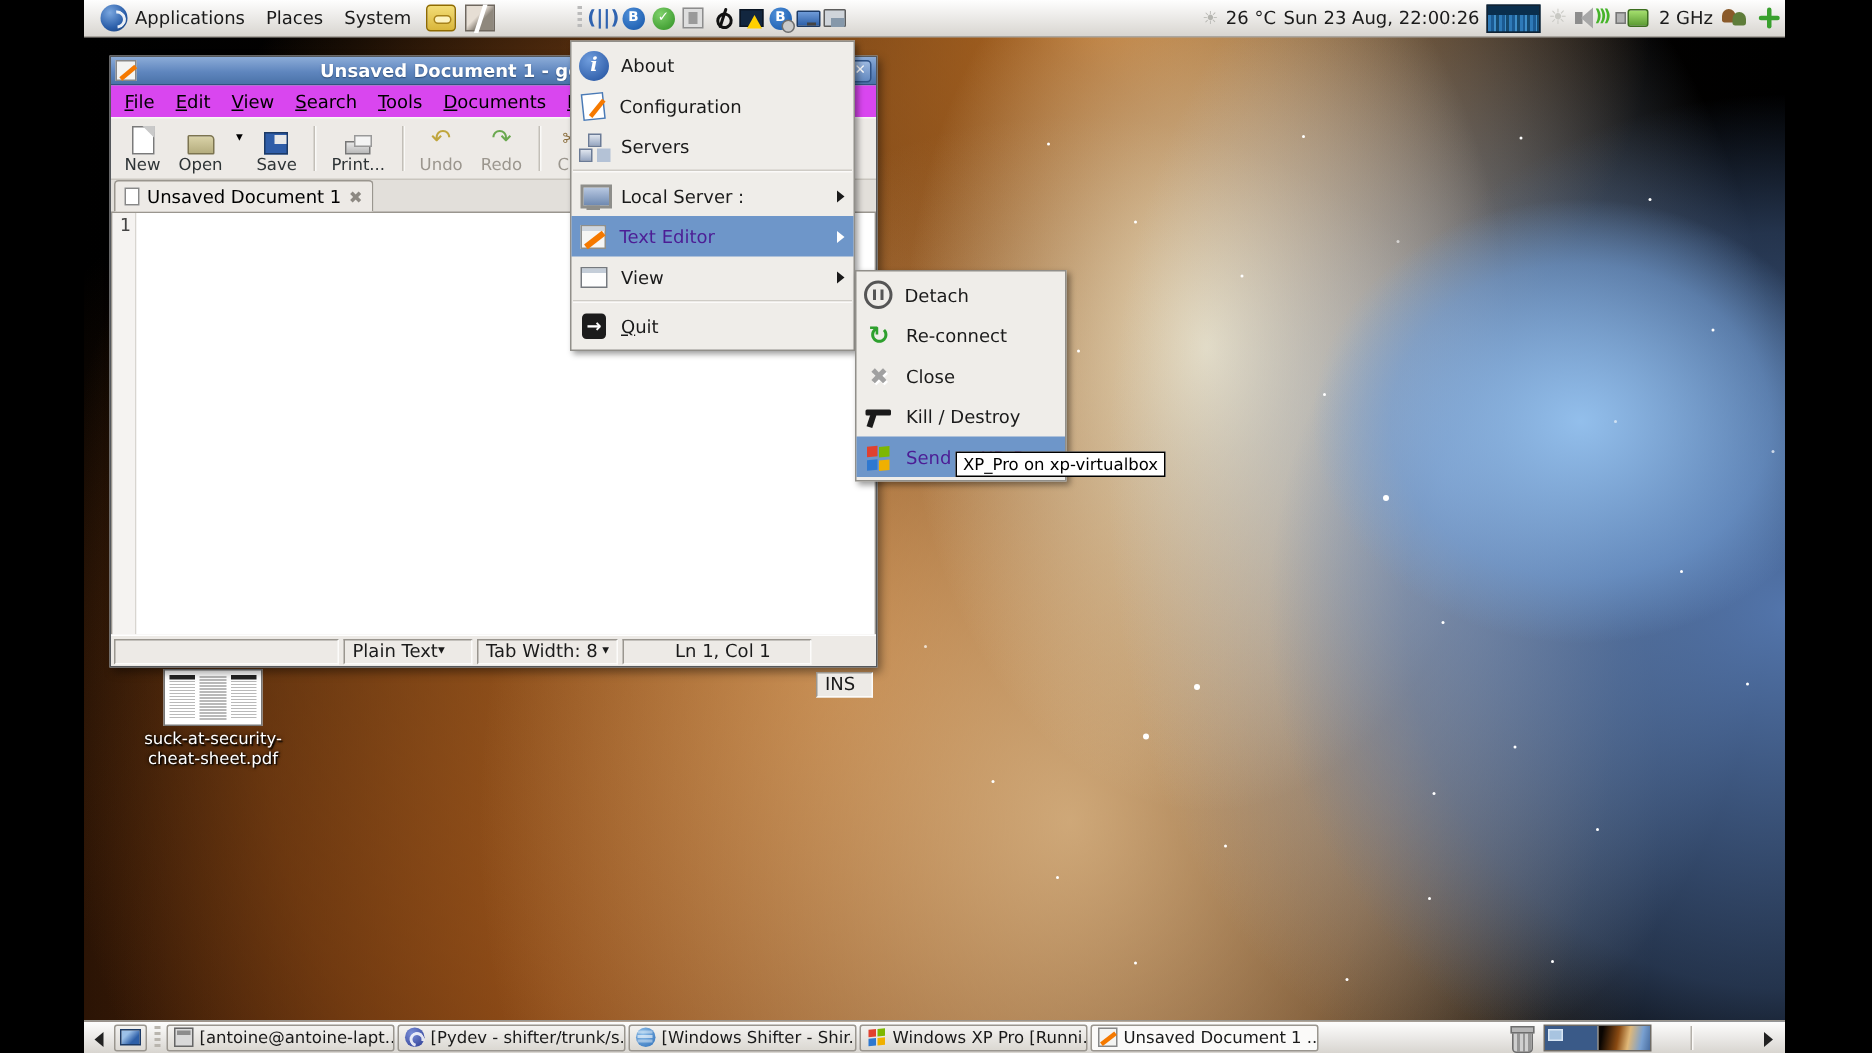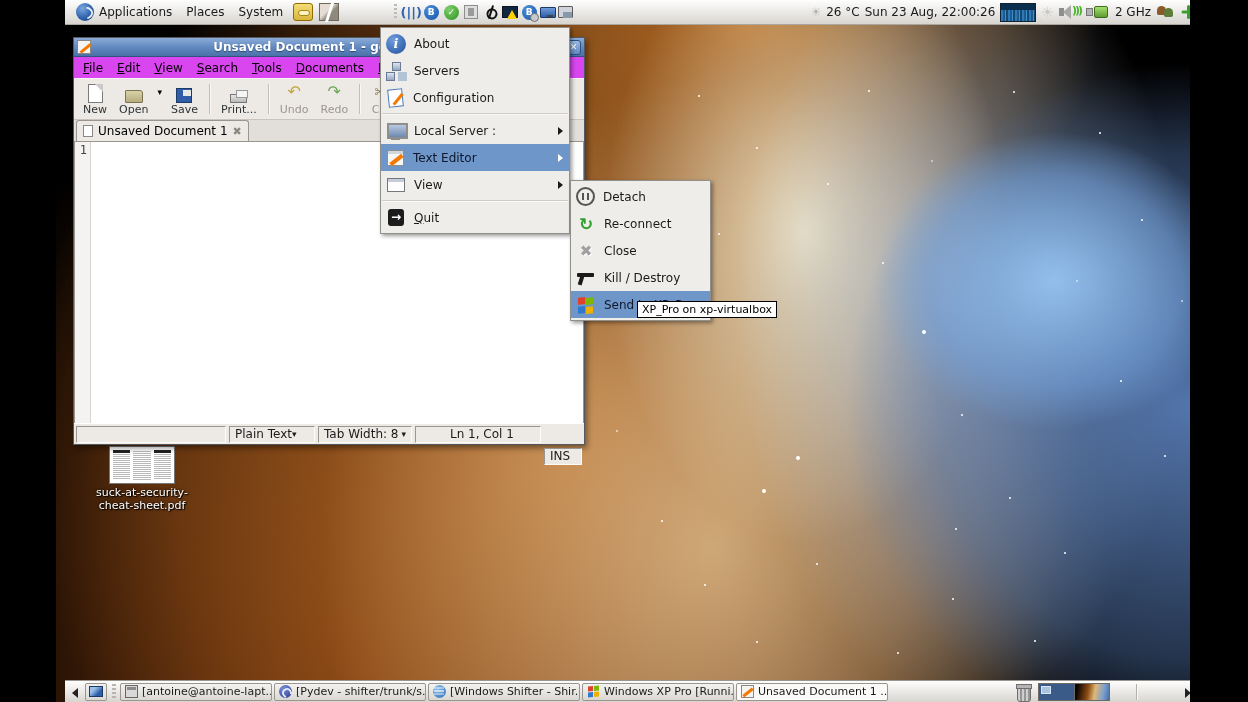--- a/index.html
+++ b/index.html
@@ -23,21 +23,21 @@
       99px 362px 0 1px #fff,65px 395px 0 1px #fff,-37px 425px 0 0 #fff,6px 489px 0 0 #fff,
       58px 546px 0 0 #fff,-82px 335px 0 0 rgba(255,255,255,.7),129px 88px 0 0 #fff,
       184px 167px 0 0 #fff,225px 236px 0 1px #fff,263px 319px 0 0 #fff,311px 402px 0 0 #fff,
       366px 457px 0 0 #fff,254px 503px 0 0 #fff,199px 557px 0 0 #fff,401px 37px 0 0 #fff,
       443px 124px 0 0 #fff,315px -4px 0 0 #fff,422px 285px 0 0 #fff,257px 433px 0 0 #fff,
       118px 468px 0 0 #fff,170px -5px 0 0 #fff,466px 360px 0 0 #fff,
       483px 205px 0 0 rgba(255,255,255,.7),336px 545px 0 0 #fff,
       233px 65px 0 0 rgba(255,255,255,.6),378px 185px 0 0 rgba(255,255,255,.6);}
 
   
-  .panel{position:absolute;left:9px;width:1134px;display:flex;align-items:center;
+  .panel{position:absolute;left:0;width:1134px;display:flex;align-items:center;
          background:linear-gradient(#fefefe,#d8d5d0);color:#1a1a1a;font-size:12px;z-index:50;}
   .panel.top{top:0;height:25px;border-bottom:1px solid #aaa69f;padding:0 4px;}
   .panel.bottom{bottom:0;height:22px;border-top:1px solid #9a968f;padding:0 4px;}
   .pmenu{display:flex;align-items:center;gap:5px;padding:0 7px;height:25px;cursor:default;}
   .logo{width:18px;height:18px;border-radius:50%;background:radial-gradient(circle at 35% 30%,#7aa7e0,#2a5da8 60%,#17386b);
         position:relative;}
   .logo:after{content:"";position:absolute;left:5px;top:4px;width:8px;height:8px;border-radius:50%;
         border:2px solid rgba(255,255,255,.9);border-left-color:transparent;border-bottom-color:transparent;transform:rotate(40deg);}
   .launch{width:20px;height:18px;margin:0 3px;position:relative;}
   .drawerico{background:linear-gradient(#f3dd77,#d9b63b);border:1px solid #8f6b00;border-radius:3px;}
@@ -151,21 +151,21 @@
   .thumb .col{flex:1;background:repeating-linear-gradient(#fff 0 1px,#b9b9b9 1px 2px);}
   .thumb .col.hd{border-top:3px solid #222;}
   .dlabel{color:#fff;font-size:11px;line-height:1.15;text-shadow:1px 1px 1px #000,0 0 3px #000;word-break:break-all;}
 
   
   .menu{position:absolute;background:#efede9;border:1px solid #918f8a;box-shadow:2px 2px 4px rgba(0,0,0,.4);
         padding:2px 0;font-size:12px;color:#1a1a1a;}
   .menu.applet{left:324px;top:27px;width:190px;z-index:100;}
   .menu.vm{left:514px;top:180px;width:141px;z-index:110;}
   .mitem{height:27px;display:flex;align-items:center;gap:8px;padding:0 6px 0 5px;position:relative;}
-  .mitem.hl{background:#6e96c9;color:#0f172a;}
+  .mitem.hl{background:#6e96c9;color:#4c1d95;}
   .mlabel{flex:1;white-space:nowrap;}
   .mlabel.mn::first-letter{text-decoration:underline;}
   .marrow{width:0;height:0;border-top:4px solid transparent;border-bottom:4px solid transparent;border-left:5px solid #1a1a1a;}
   .msep{height:2px;margin:2px 1px;border-top:1px solid #cfccc6;border-bottom:1px solid #fbfaf9;}
   .mico{width:20px;height:20px;flex:none;position:relative;}
   .i-about{border-radius:50%;background:radial-gradient(circle at 35% 30%,#6f9ddd,#1f4e9c);color:#fff;
            font-family:"DejaVu Serif",serif;font-style:italic;font-weight:bold;font-size:13px;text-align:center;line-height:20px;}
   .i-conf{background:#fff;border:1px solid #4a7ab5;transform:rotate(-6deg);width:15px;height:18px;margin:1px 2px;}
   .i-conf:after{content:"";position:absolute;left:2px;top:8px;width:14px;height:3px;background:#f57900;transform:rotate(-45deg);}
   .i-serv{margin-top:2px;}
@@ -391,26 +391,26 @@
     </div>
     <div class="dlabel">suck-at-security-cheat-sheet.pdf</div>
   </div>
 
   <div class="menu applet">
     <div class="mitem">
         <span class="mico i-about">i</span>
         <span class="mlabel">About</span>
       </div>
     <div class="mitem">
+        <span class="mico i-conf"></span>
+        <span class="mlabel">Configuration</span>
+      </div>
+    <div class="mitem">
         <span class="mico i-serv"></span>
         <span class="mlabel">Servers</span>
-      </div>
-    <div class="mitem">
-        <span class="mico i-conf"></span>
-        <span class="mlabel">Configuration</span>
       </div>
     <div class="msep"></div>
     <div class="mitem">
         <span class="mico i-comp"></span>
         <span class="mlabel">Local Server :</span>
         <span class="marrow"></span>
       </div>
     <div class="mitem hl">
         <span class="mico i-tedit"></span>
         <span class="mlabel">Text Editor</span>

